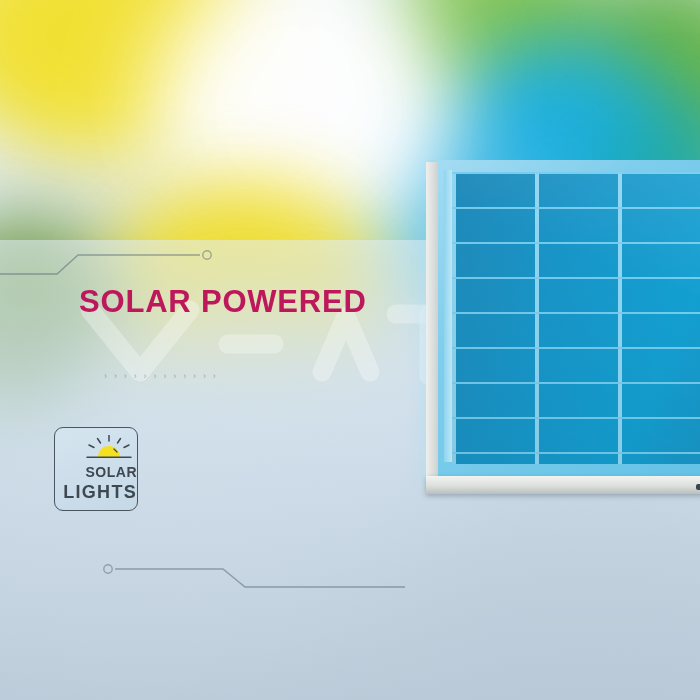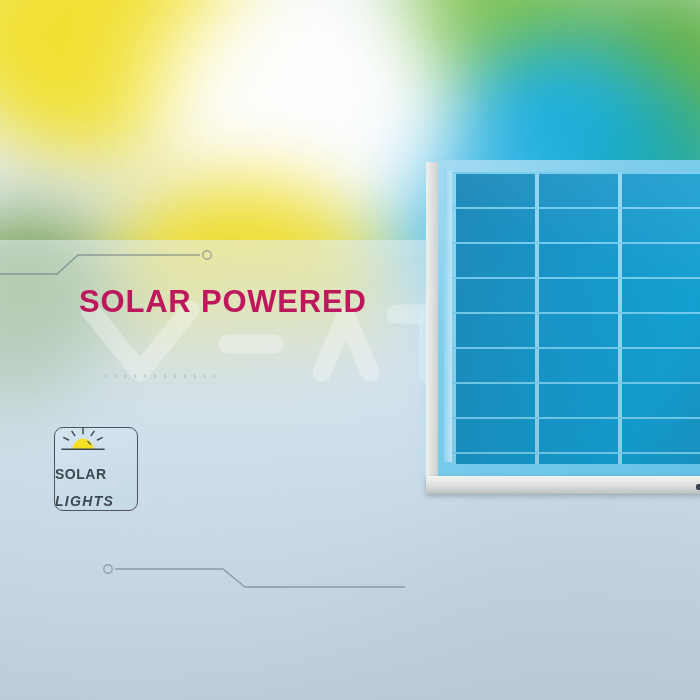--- a/index.html
+++ b/index.html
@@ -150,31 +150,31 @@
     align-items:flex-start;
     gap:18px;
   }
   .badge {
     width:84px; height:84px;
     border:1.6px solid #4a5560;
     border-radius:9px;
     background:linear-gradient(160deg, rgba(214,230,241,.85), rgba(196,216,230,.85));
     display:flex;
     flex-direction:column;
-    align-items:flex-start;
+    align-items:flex-end;
     justify-content:center;
-    gap:11px;
+    gap:1px;
     flex:none;
   }
   .badge-sun { width:56px; height:26px; display:block; margin-bottom:2px; }
   .badge-line1, .badge-line2 {
     font-size:14px; font-weight:bold; color:#3e4850; line-height:1.18;
     letter-spacing:.5px;
   }
-  .badge-line2 { font-size:14px; letter-spacing:1.3px;font-style:italic; }
+  .badge-line2 { font-size:18px; letter-spacing:1.3px; }
 
   .feature-text {
     width:205px;
     font-size:13.5px;
     line-height:1.58;
     color:#2a3138;
     text-align:justify;
     padding-top:4px;
   }
 </style>

